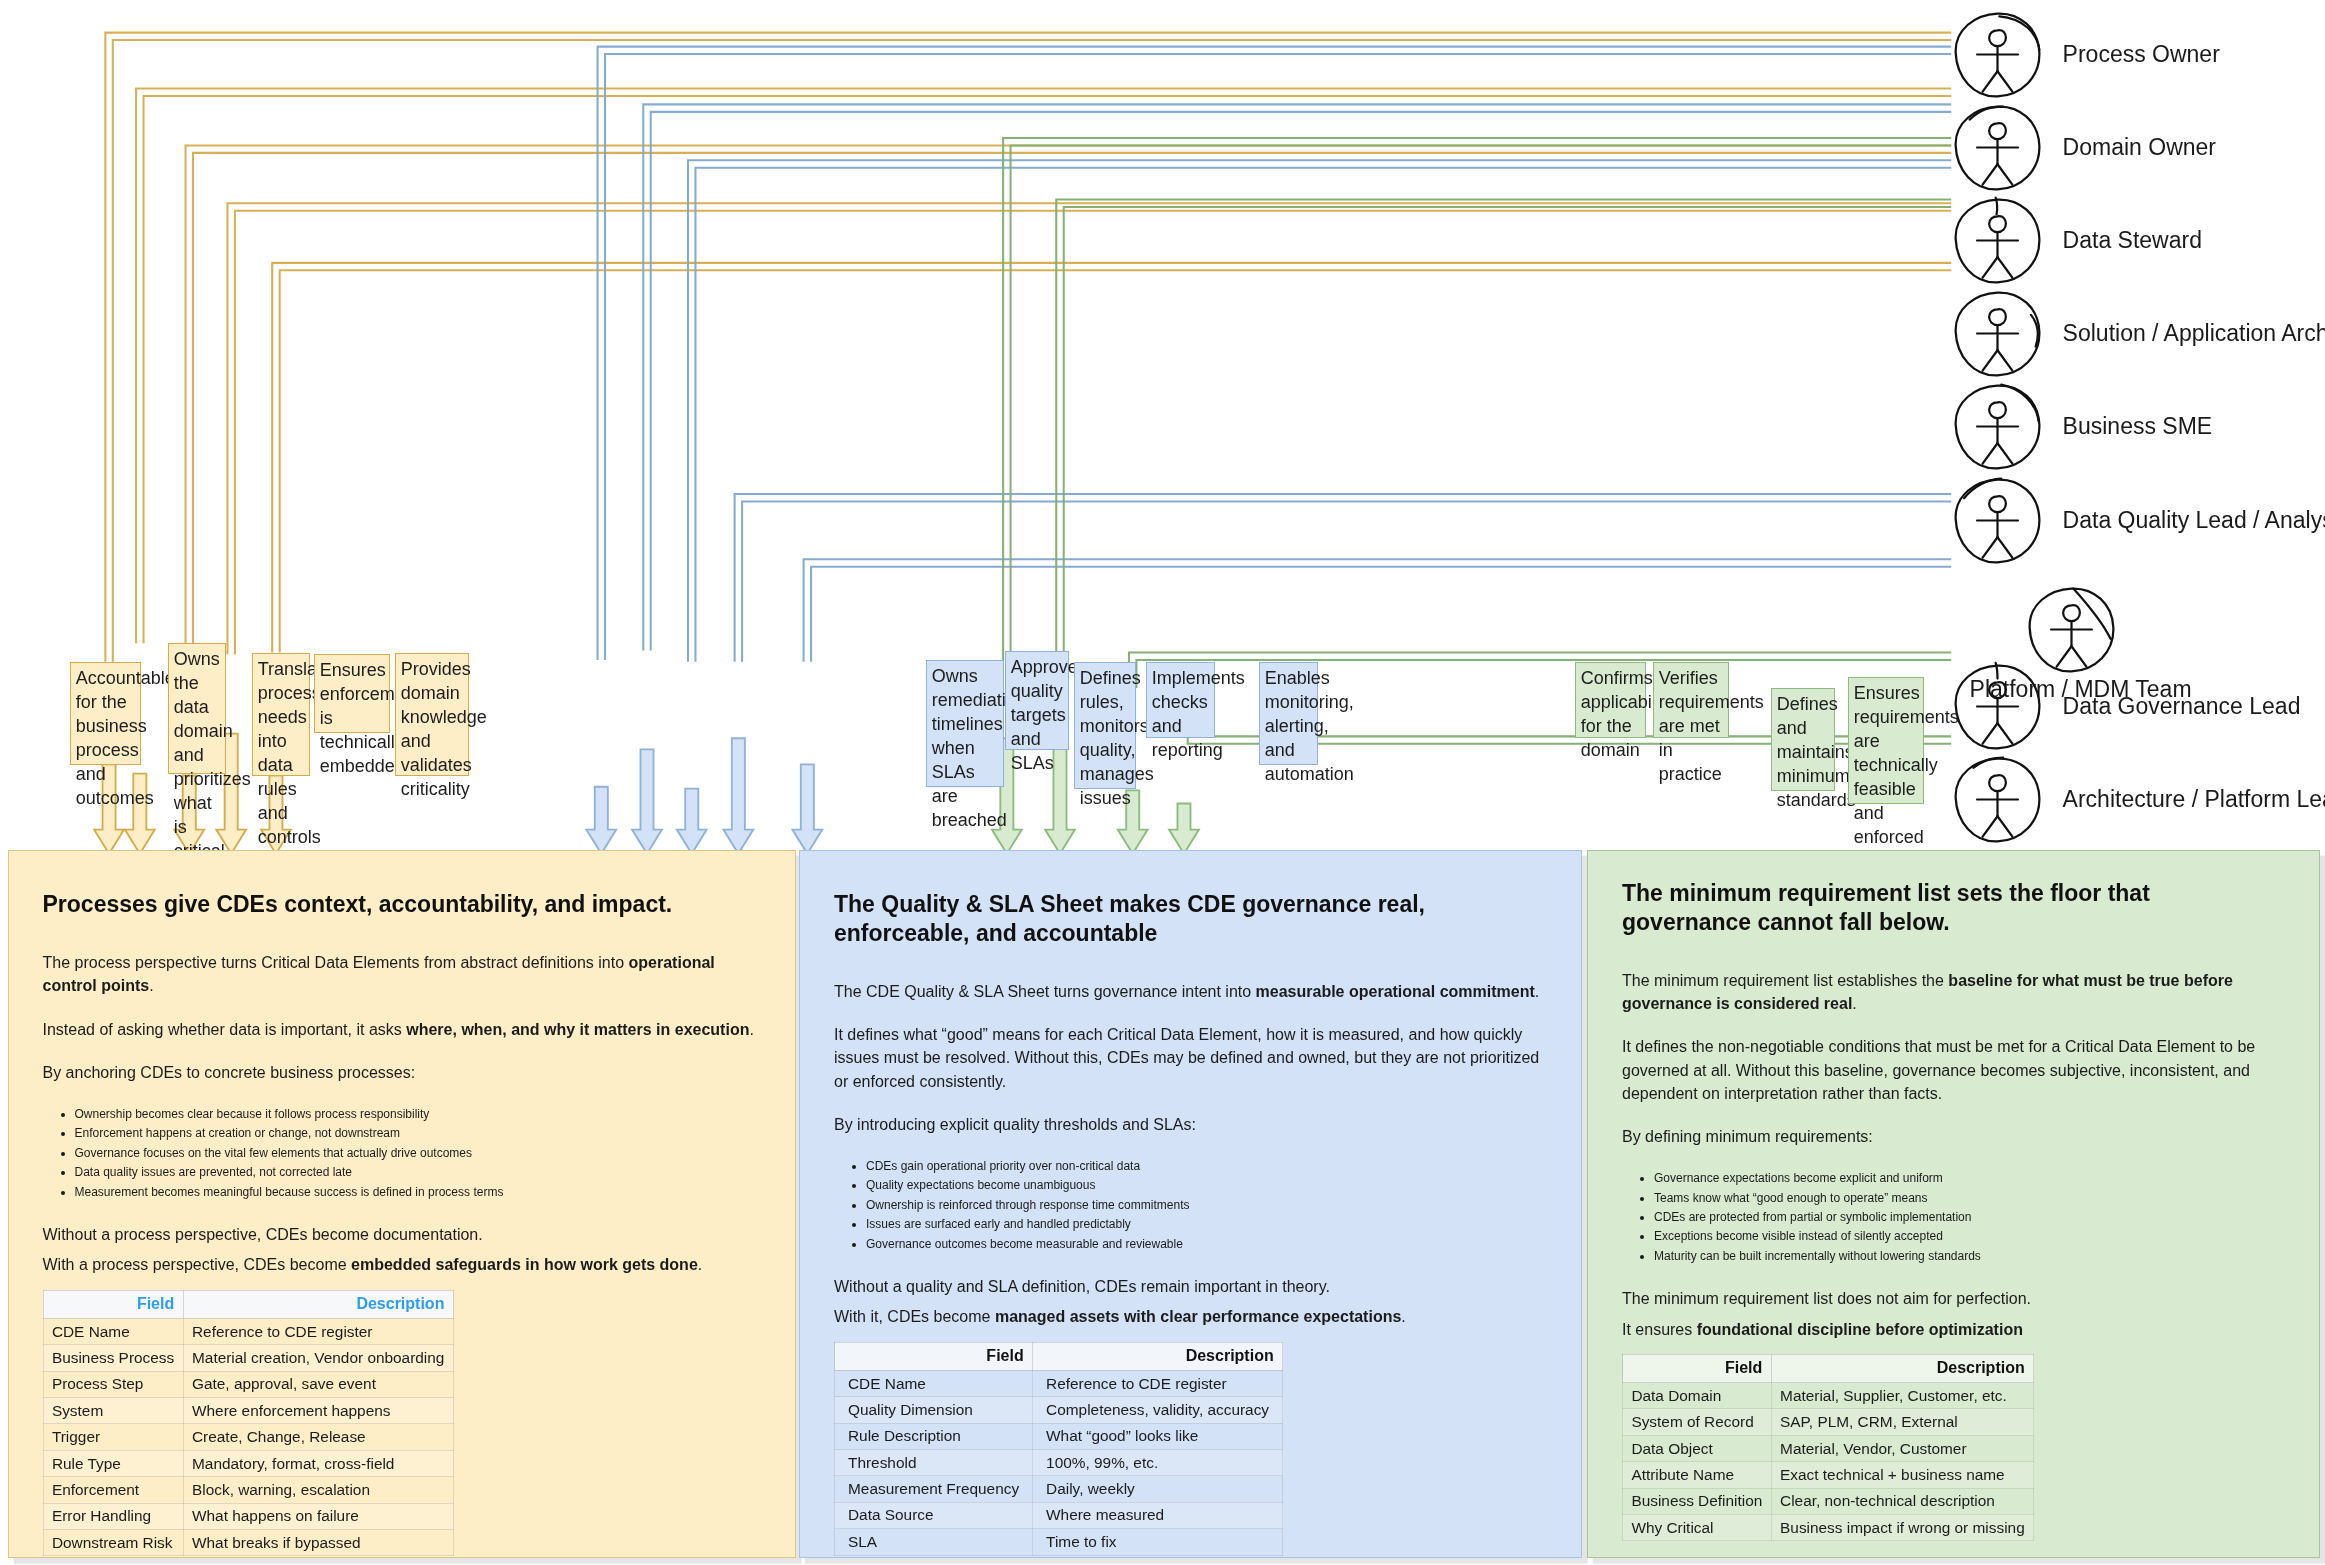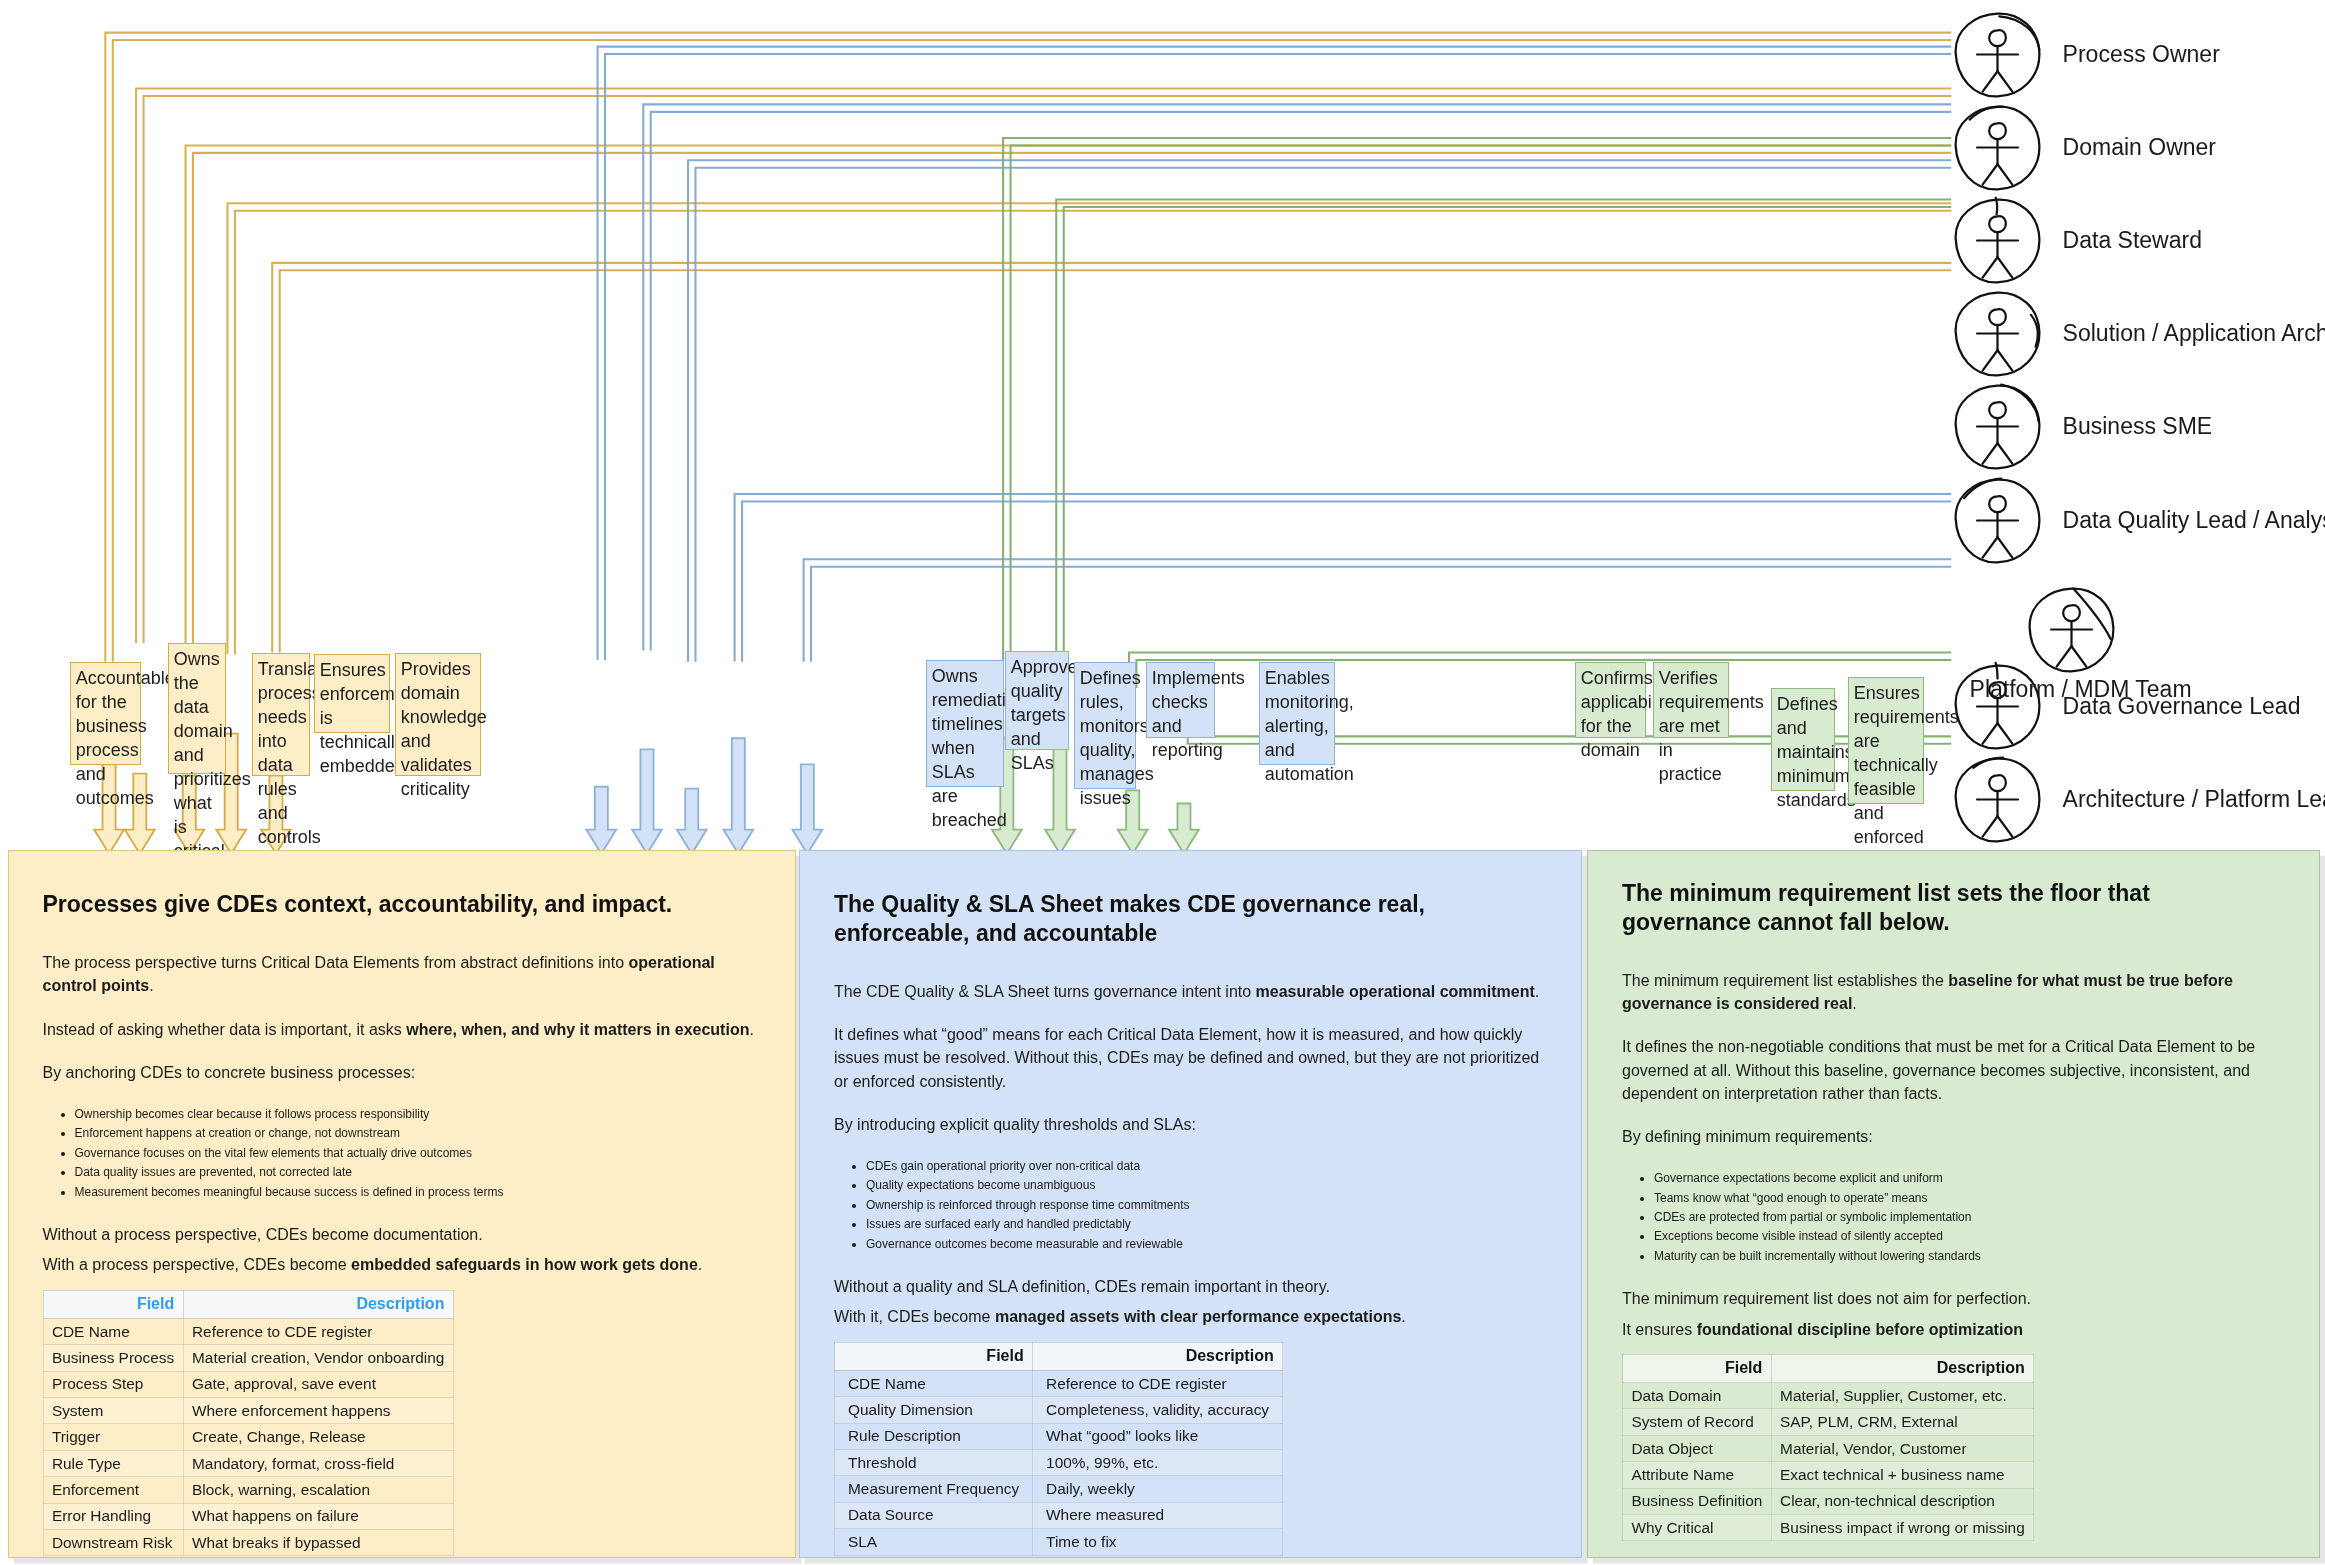--- a/index.html
+++ b/index.html
@@ -262,27 +262,27 @@
             <path d="M50,68 L66,90"></path>
       </g>
         </svg></span>
     <span class="actor-label">Architecture / Platform Lead</span>
   </div>
 
   <div class="chip yellow" style="left:70px;top:662px;width:71px;height:103px;">Accountable for the business process and outcomes</div>
   <div class="chip yellow" style="left:168px;top:643px;width:58px;height:131px;">Owns the data domain and prioritizes what is critical</div>
   <div class="chip yellow" style="left:252px;top:653px;width:58px;height:123px;">Translates process needs into data rules and controls</div>
   <div class="chip yellow" style="left:314px;top:654px;width:76px;height:79px;">Ensures enforcement is technically embedded</div>
-  <div class="chip yellow" style="left:395px;top:653px;width:86px;height:123px;">Provides domain knowledge and validates criticality</div>
+  <div class="chip yellow" style="left:395px;top:653px;width:74px;height:123px;">Provides domain knowledge and validates criticality</div>
 
   <div class="chip blue" style="left:926px;top:660px;width:78px;height:127px;">Owns remediation timelines when SLAs are breached</div>
   <div class="chip blue" style="left:1005px;top:651px;width:64px;height:99px;">Approves quality targets and SLAs</div>
   <div class="chip blue" style="left:1074px;top:662px;width:62px;height:127px;">Defines rules, monitors quality, manages issues</div>
   <div class="chip blue" style="left:1146px;top:662px;width:69px;height:76px;">Implements checks and reporting</div>
-  <div class="chip blue" style="left:1259px;top:662px;width:76px;height:103px;">Enables monitoring, alerting, and automation</div>
+  <div class="chip blue" style="left:1259px;top:662px;width:59px;height:103px;">Enables monitoring, alerting, and automation</div>
 
   <div class="chip green" style="left:1575px;top:662px;width:71px;height:76px;">Confirms applicability for the domain</div>
   <div class="chip green" style="left:1653px;top:662px;width:76px;height:76px;">Verifies requirements are met in practice</div>
   <div class="chip green" style="left:1771px;top:688px;width:64px;height:103px;">Defines and maintains minimum standards</div>
   <div class="chip green" style="left:1848px;top:677px;width:76px;height:127px;">Ensures requirements are technically feasible and enforced</div>
 
   <div class="panel yellow" style="left:7.5px;top:850px;width:788px;height:708px;">
     <div class="panel-inner">
       <div class="p-title">Processes give CDEs context, accountability, and impact.</div>
       <div>

